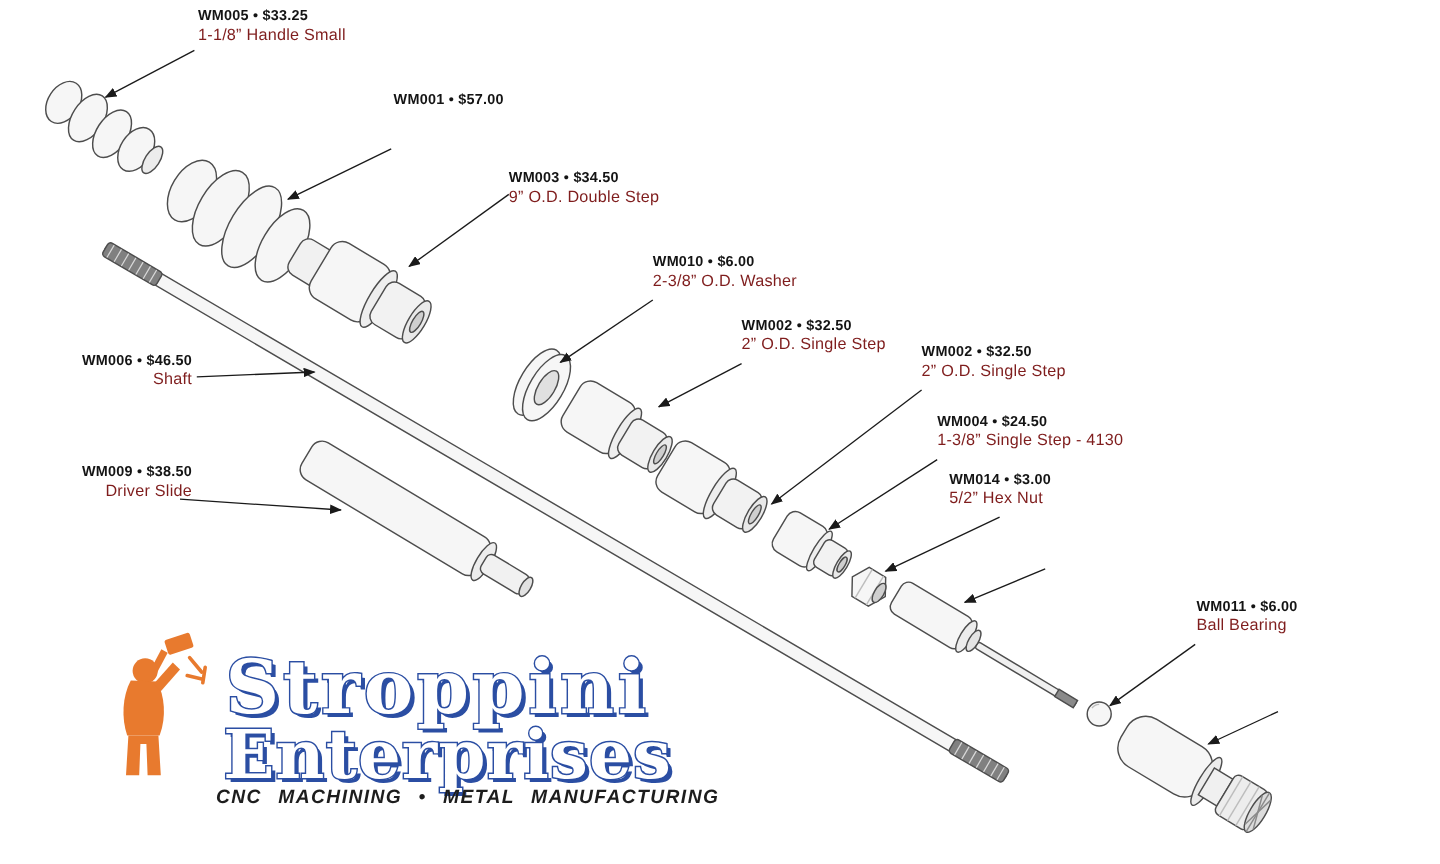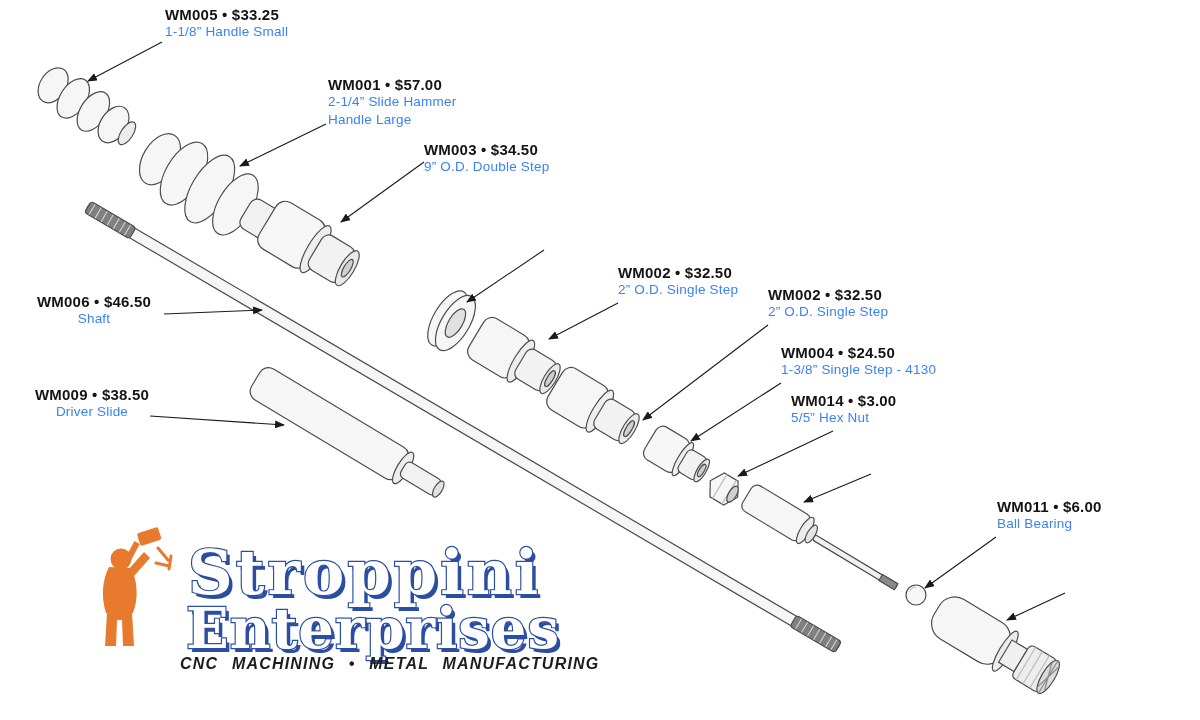--- a/index.html
+++ b/index.html
@@ -1,23 +1,23 @@
 <!DOCTYPE html>
 <html><head>
 <meta charset="utf-8">
 <style>
   html,body{margin:0;padding:0;background:#fff;}
   .stage{position:relative;width:1200px;height:720px;background:#ffffff;overflow:hidden;
          font-family:"Liberation Sans",sans-serif;}
   .parts-svg{position:absolute;left:0;top:0;}
   .callout{position:absolute;}
-  .c-code{font-weight:bold;font-size:15px;color:#141414;white-space:nowrap;letter-spacing:.2px;}
-  .c-desc{font-size:13.5px;color:#3b82f6;white-space:nowrap;line-height:1.32;letter-spacing:.2px;}
+  .c-code{font-weight:bold;font-size:12px;color:#141414;white-space:nowrap;letter-spacing:.2px;}
+  .c-desc{font-size:13.5px;color:#7f1d1d;white-space:nowrap;line-height:1.32;letter-spacing:.2px;}
   .callout.wrap .c-desc{white-space:normal;width:152px;}
-  .callout.right{text-align:center;}
+  .callout.right{text-align:right;}
 </style>
 </head>
 <body>
 
 <div class="stage">
 
   <svg class="parts-svg" width="1200" height="720" viewBox="0 0 1200 720">
     <defs>
       <marker id="arrow" markerWidth="10" markerHeight="8" refX="9" refY="4" orient="auto" markerUnits="userSpaceOnUse">
         <path d="M0,0 L10,4 L0,8 Z" fill="#1a1a1a"></path>
@@ -192,47 +192,50 @@
     </g>
   </svg>
 
   <div class="callout" style="left:165px;top:6px">
     <div class="c-code">WM005 • $33.25</div>
     <div class="c-desc">1-1/8” Handle Small</div>
   </div>
 
   <div class="callout wrap" style="left:328px;top:76px">
     <div class="c-code">WM001 • $57.00</div>
-    <div class="c-desc">2-1/4” Slide Hammer Handle Large</div>
   </div>
 
   <div class="callout" style="left:424px;top:141px">
     <div class="c-code">WM003 • $34.50</div>
     <div class="c-desc">9” O.D. Double Step</div>
   </div>
 
+  <div class="callout" style="left:544px;top:211px">
+    <div class="c-code">WM010 • $6.00</div>
+    <div class="c-desc">2-3/8” O.D. Washer</div>
+  </div>
 
   <div class="callout" style="left:618px;top:264px">
     <div class="c-code">WM002 • $32.50</div>
     <div class="c-desc">2” O.D. Single Step</div>
   </div>
 
   <div class="callout" style="left:768px;top:286px">
     <div class="c-code">WM002 • $32.50</div>
     <div class="c-desc">2” O.D. Single Step</div>
   </div>
 
   <div class="callout" style="left:781px;top:344px">
     <div class="c-code">WM004 • $24.50</div>
     <div class="c-desc">1-3/8” Single Step - 4130</div>
   </div>
 
   <div class="callout" style="left:791px;top:392px">
     <div class="c-code">WM014 • $3.00</div>
-    <div class="c-desc">5/5” Hex Nut</div>
+    <div class="c-desc">5/2” Hex Nut</div>
   </div>
 
 
   <div class="callout" style="left:997px;top:498px">
     <div class="c-code">WM011 • $6.00</div>
     <div class="c-desc">Ball Bearing</div>
   </div>
 
 
   <div class="callout right" style="left:28px;top:293px;width:132px">

